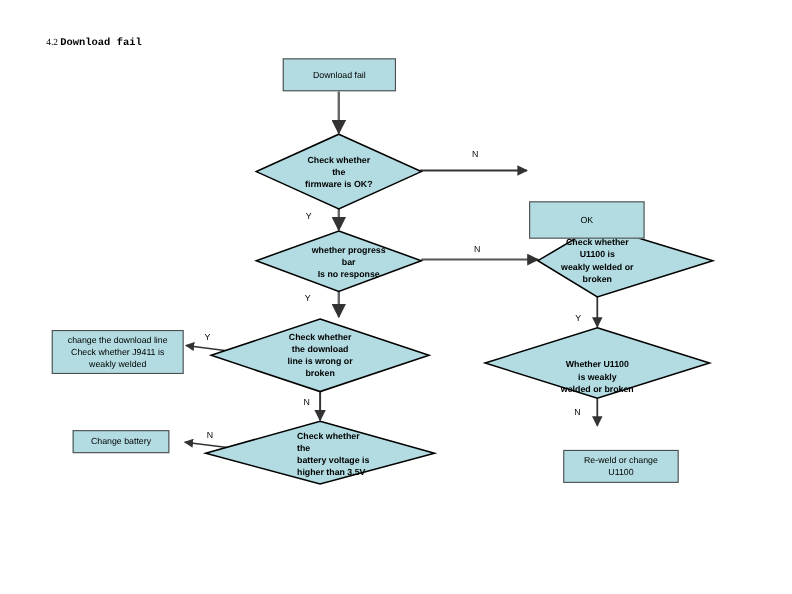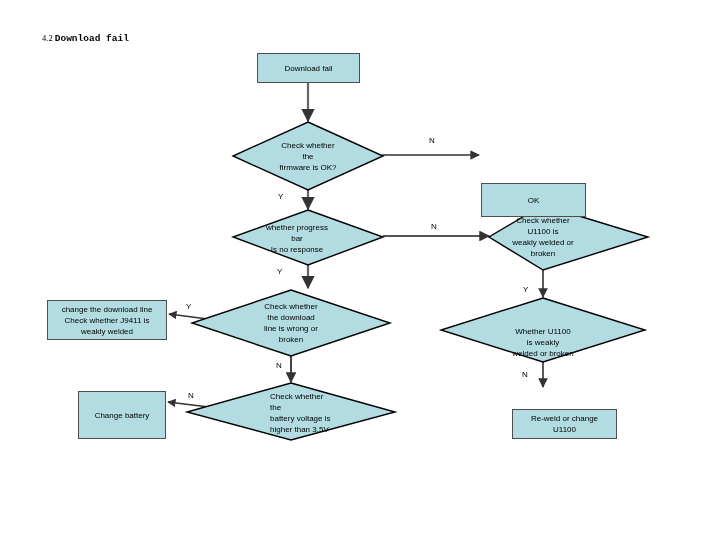--- a/index.html
+++ b/index.html
@@ -67,20 +67,21 @@
     width: 100%;
     height: 100%;
     display: flex;
     align-items: center;
     justify-content: center;
     text-align: center;
     font-size: 8px;
     line-height: 11px;
     color: #000;
     pointer-events: none;
+    font-weight: bold;
   }
   .diamond-label.left-align {
     justify-content: flex-start;
     text-align: left;
   }
   .diamond-label.left-align > span {
     padding-left: 40px;
   }
   .edge-label {
     position: absolute;
@@ -140,36 +141,36 @@
   <div class="node rect" style="left:481px; top:137px; width:105px; height:34px;margin-top:46px;">
     <span style="white-space:pre-line;">OK</span>
   </div>
 
   <div class="node rect thin" style="left:47px; top:300px; width:120px; height:40px;">
     <span style="white-space:pre-line;">change the download line
 Check whether J9411 is
 weakly welded</span>
   </div>
 
-  <div class="node rect thin" style="left:78px; top:391px; width:88px; height:48px;">
+  <div class="node rect thin" style="left:66px; top:391px; width:88px; height:21px;">
     <span style="white-space:pre-line;">Change battery</span>
   </div>
 
   <div class="node rect thin" style="left:512px; top:371px; width:105px; height:30px;margin-top:38px;">
     <span style="white-space:pre-line;">Re-weld or change
 U1100</span>
   </div>
 
   <div class="diamond-label" style="left:243px; top:128px; width:130px; height:56px;">
     <span style="white-space:pre-line;">Check whether
 the
 firmware  is OK?</span>
   </div>
 
-  <div class="diamond-label" style="left:232px; top:211px; width:130px; height:54px;justify-content:center;">
+  <div class="diamond-label" style="left:252px; top:211px; width:130px; height:54px;justify-content:center;">
     <span style="white-space:pre-line;">whether progress
 bar
 Is no response</span>
   </div>
 
   <div class="diamond-label" style="left:482px; top:208px; width:122px; height:58px;">
     <span style="white-space:pre-line;">Check whether
 U1100 is
 weakly welded or
 broken</span>

